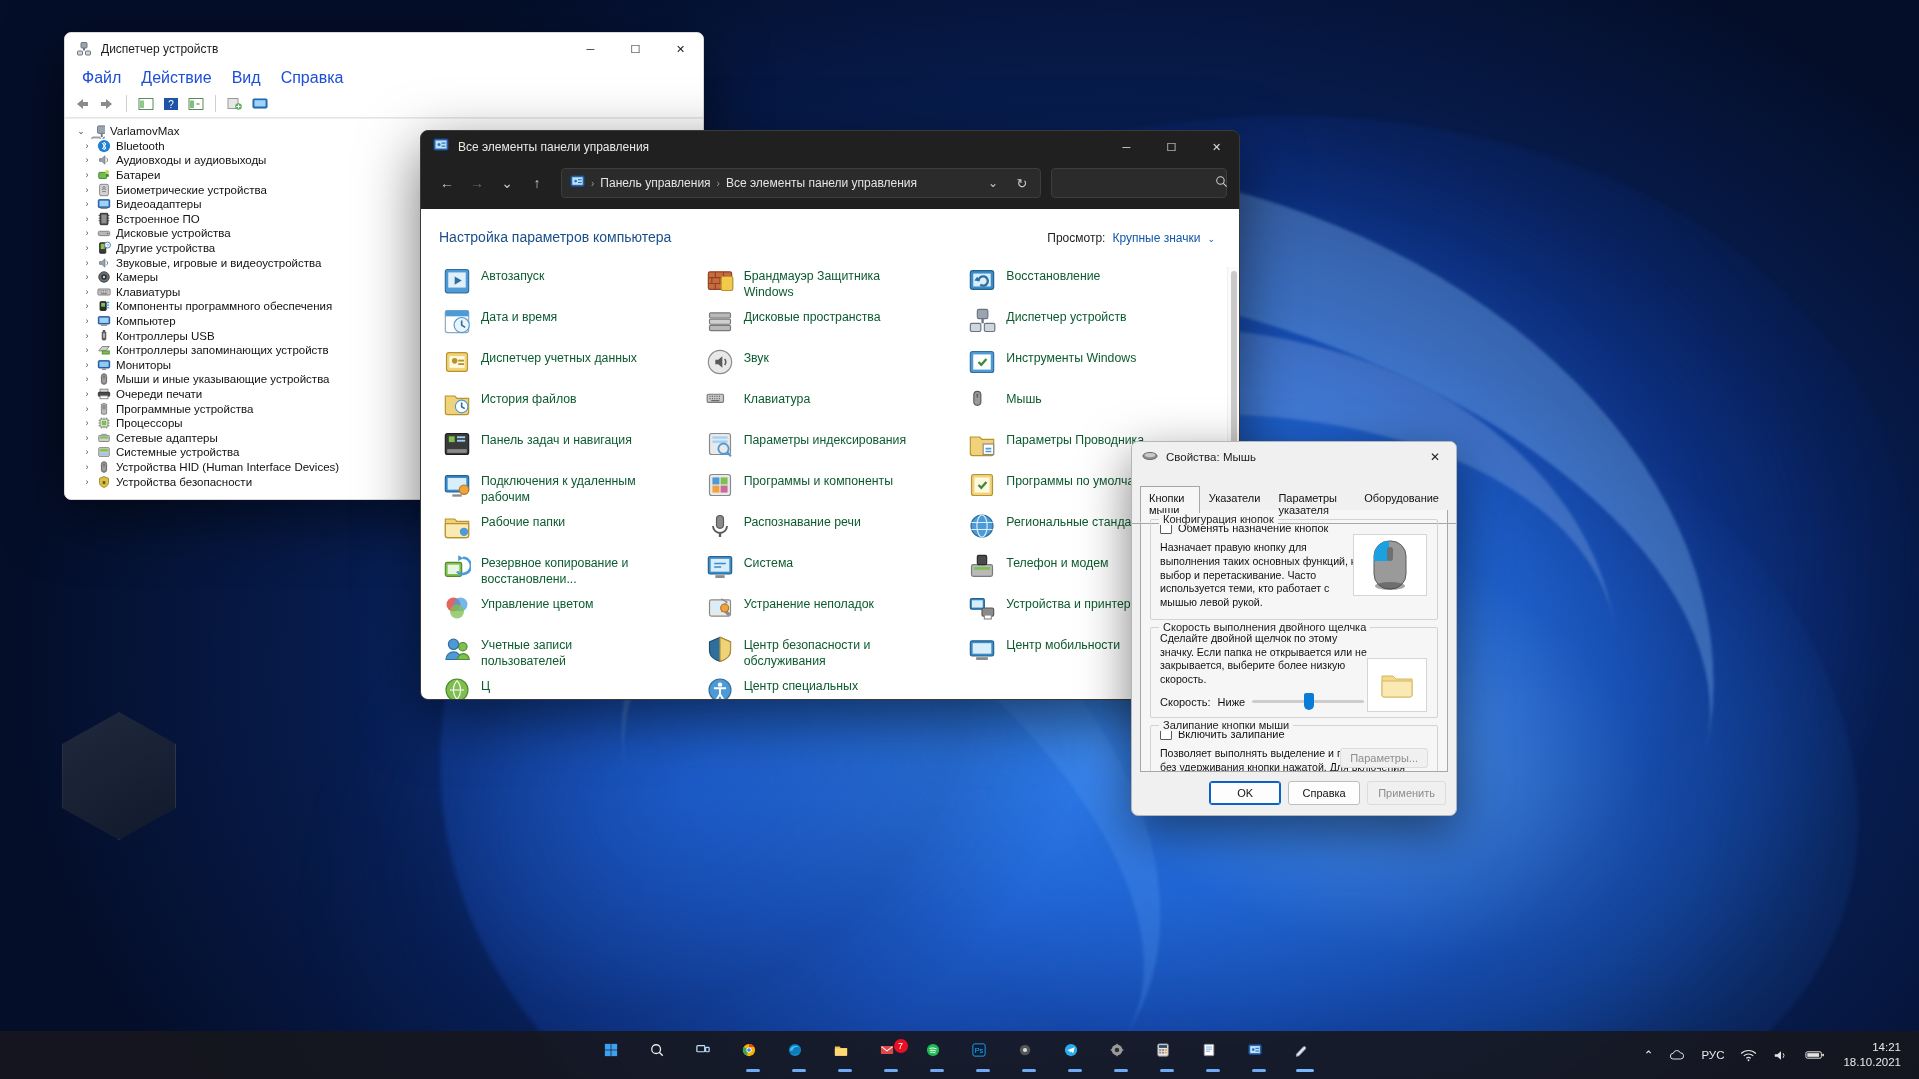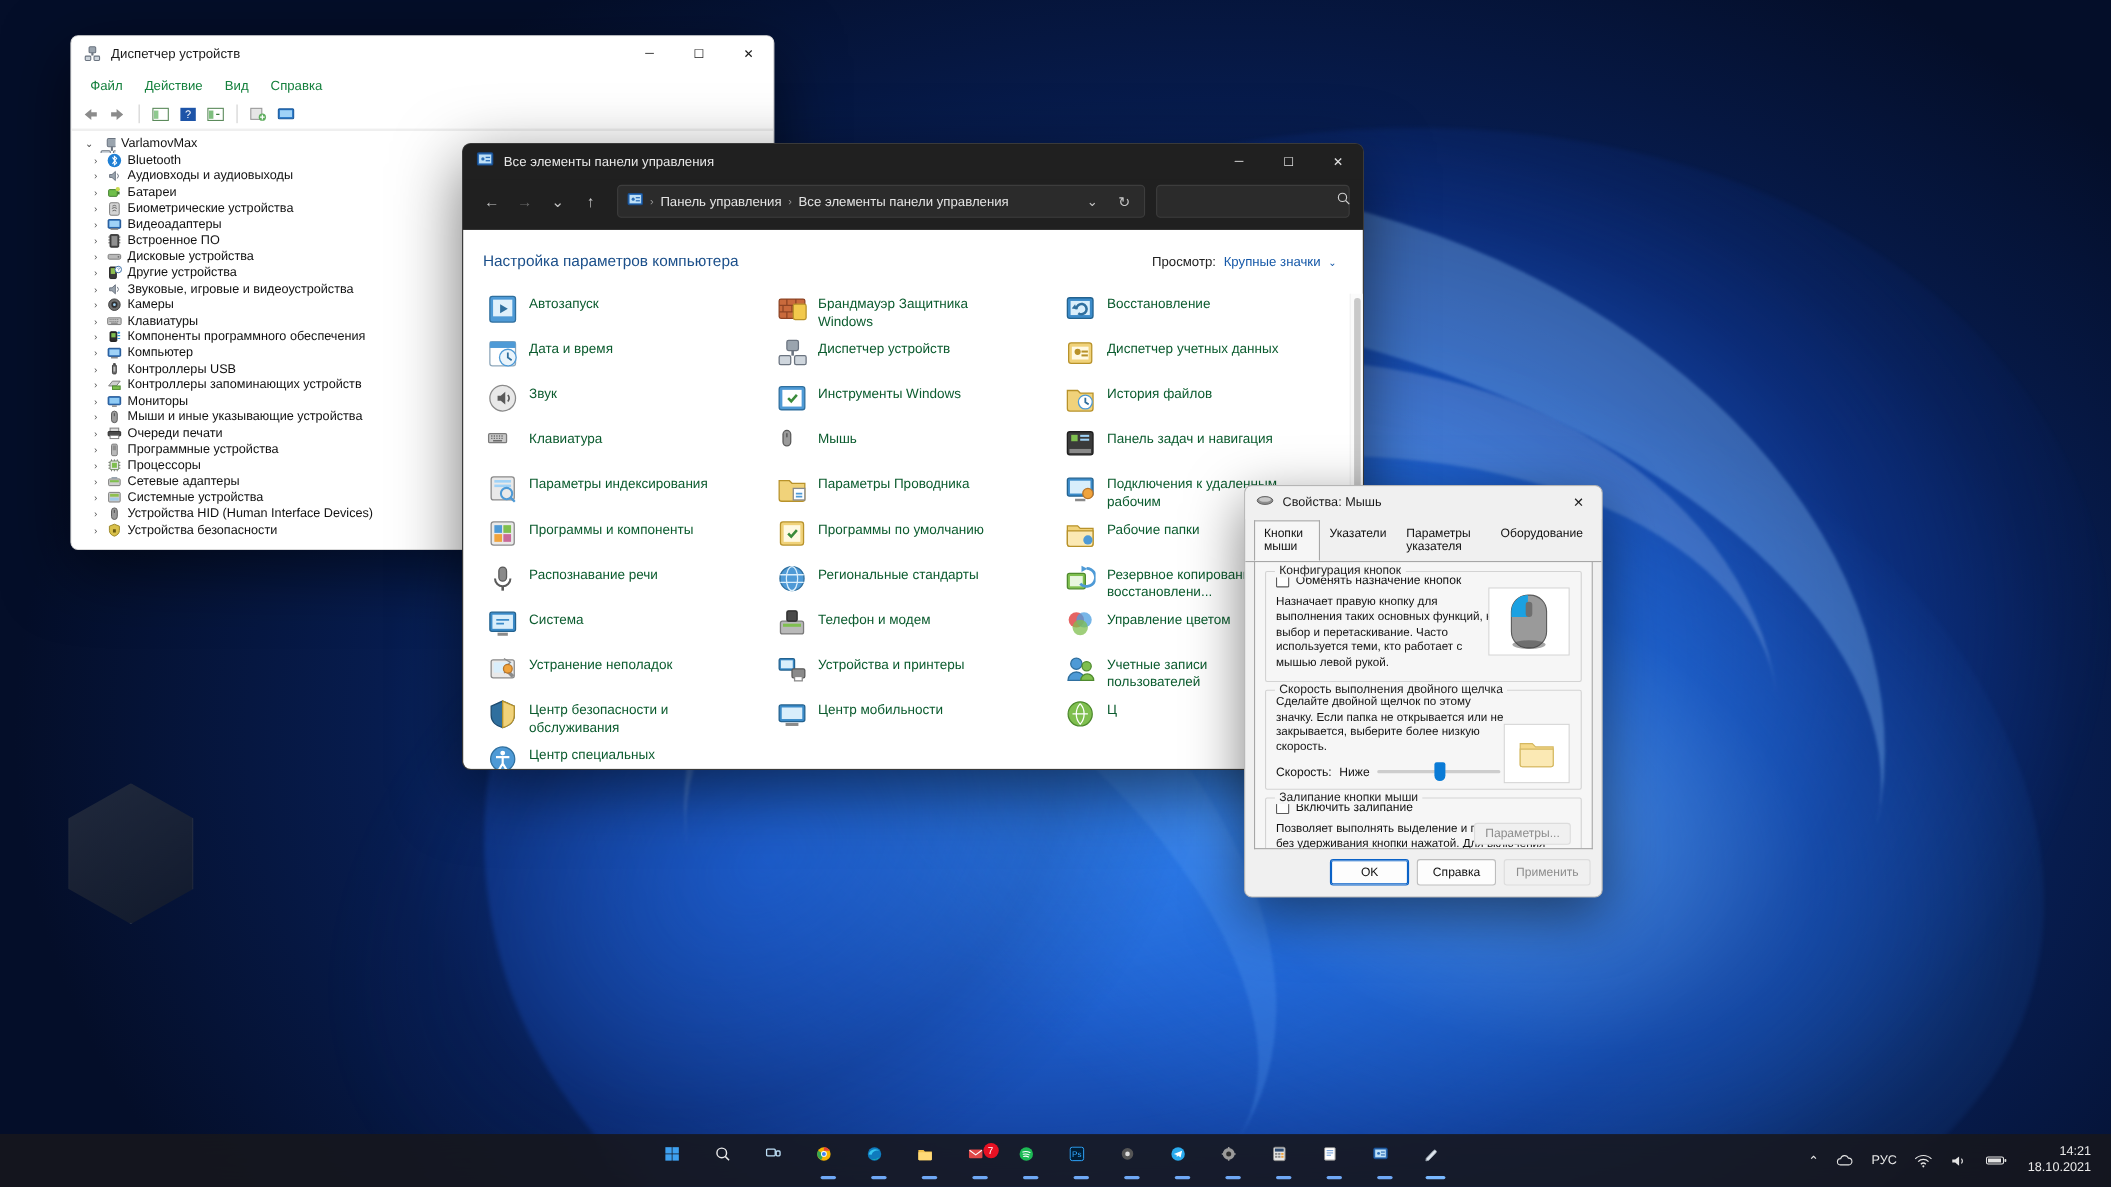--- a/index.html
+++ b/index.html
@@ -77,21 +77,21 @@
   #devmgr .titlebar .tl-icon { width: 16px; height: 16px; margin-right: 9px; flex: none; }
   #devmgr .titlebar .tl-text { font-size: 12px; color: #1b1b1b; }
   #devmgr .caption-btns { margin-left: auto; display: flex; height: 32px; }
   #devmgr .cb {
     width: 45px; height: 32px; display: flex; align-items: center; justify-content: center;
     color: #1b1b1b; font-size: 11px; cursor: default;
   }
 
   #devmgr .menubar {
     height: 25px; display: flex; align-items: center; gap: 2px;
-    padding-left: 8px; font-size: 12px; color: #15803d; flex: none;
+    padding-left: 8px; font-size: 16px; color: #1d4ed8; flex: none;
     background: #ffffff;
   }
   #devmgr .menubar span { padding: 3px 9px; border-radius: 3px; cursor: default; }
 
   #devmgr .toolbar {
     height: 28px; display: flex; align-items: center; gap: 3px;
     padding-left: 6px; background: #ffffff; flex: none;
     border-bottom: 1px solid #e6e6e6;
   }
   #devmgr .tb-sep { width: 1px; height: 17px; background: #cfcfcf; margin: 0 5px; }
@@ -212,21 +212,21 @@
     background: #f0f0f0; flex: none;
   }
   #mouse .tl-text { font-size: 11.5px; color: #1b1b1b; margin-left: 8px; }
   #mouse .cb-close {
     margin-left: auto; width: 42px; height: 30px;
     display: flex; align-items: center; justify-content: center; font-size: 12px; color: #1b1b1b;
   }
 
   #mouse .tabs {
     display: flex; padding: 0 8px; gap: 0; flex: none;
-    border-bottom: 1px solid #a7a7a7; position: relative; top: 1px;
+    border-bottom: 1px solid #a7a7a7; position: relative; top: 14px;
   }
   #mouse .tab {
     font-size: 11px; color: #111; padding: 5px 8px 6px 8px;
     border: 1px solid transparent; border-bottom: none; cursor: default;
   }
   #mouse .tab.active {
     background: #f6f6f6; border-color: #a7a7a7;
     border-bottom: 1px solid #f6f6f6;
   }
   #mouse .pane {
@@ -763,20 +763,28 @@
           <span class="lb">Восстановление</span>
         </div>
         <div class="cp-item">
           <span class="ic"><svg width="28" height="28" viewBox="0 0 24 24">
               <rect x="2" y="3" width="20" height="19" rx="2" fill="#fff" stroke="#8fa8bb"></rect>
               <rect x="2" y="3" width="20" height="5" fill="#4e9ad6"></rect>
               <circle cx="16" cy="15.5" r="6.5" fill="#eaf4fb" stroke="#4e9ad6"></circle>
               <path d="M16 11.5 v4 l3 2" stroke="#2f6f9e" stroke-width="1.4" fill="none"></path>
             </svg></span>
           <span class="lb">Дата и время</span>
+        </div>
+        <div class="cp-item">
+          <span class="ic"><svg width="28" height="28" viewBox="0 0 24 24">
+              <rect x="3" y="5" width="18" height="4.4" rx="1" fill="#b9b9b9" stroke="#7a7a7a"></rect>
+              <rect x="3" y="10.4" width="18" height="4.4" rx="1" fill="#cfcfcf" stroke="#7a7a7a"></rect>
+              <rect x="3" y="15.8" width="18" height="4.4" rx="1" fill="#b9b9b9" stroke="#7a7a7a"></rect>
+            </svg></span>
+          <span class="lb">Дисковые пространства</span>
         </div>
         <div class="cp-item">
           <span class="ic"><svg width="28" height="28" viewBox="0 0 24 24">
               <rect x="8" y="2" width="9" height="8" rx="1.4" fill="#9aa4ae" stroke="#6b7480"></rect>
               <rect x="11.5" y="10" width="2" height="4" fill="#6b7480"></rect>
               <rect x="2" y="14" width="9" height="7" rx="1.2" fill="#cfd6dd" stroke="#6b7480"></rect>
               <rect x="14" y="14" width="9" height="7" rx="1.2" fill="#cfd6dd" stroke="#6b7480"></rect>
             </svg></span>
           <span class="lb">Диспетчер устройств</span>
         </div>

